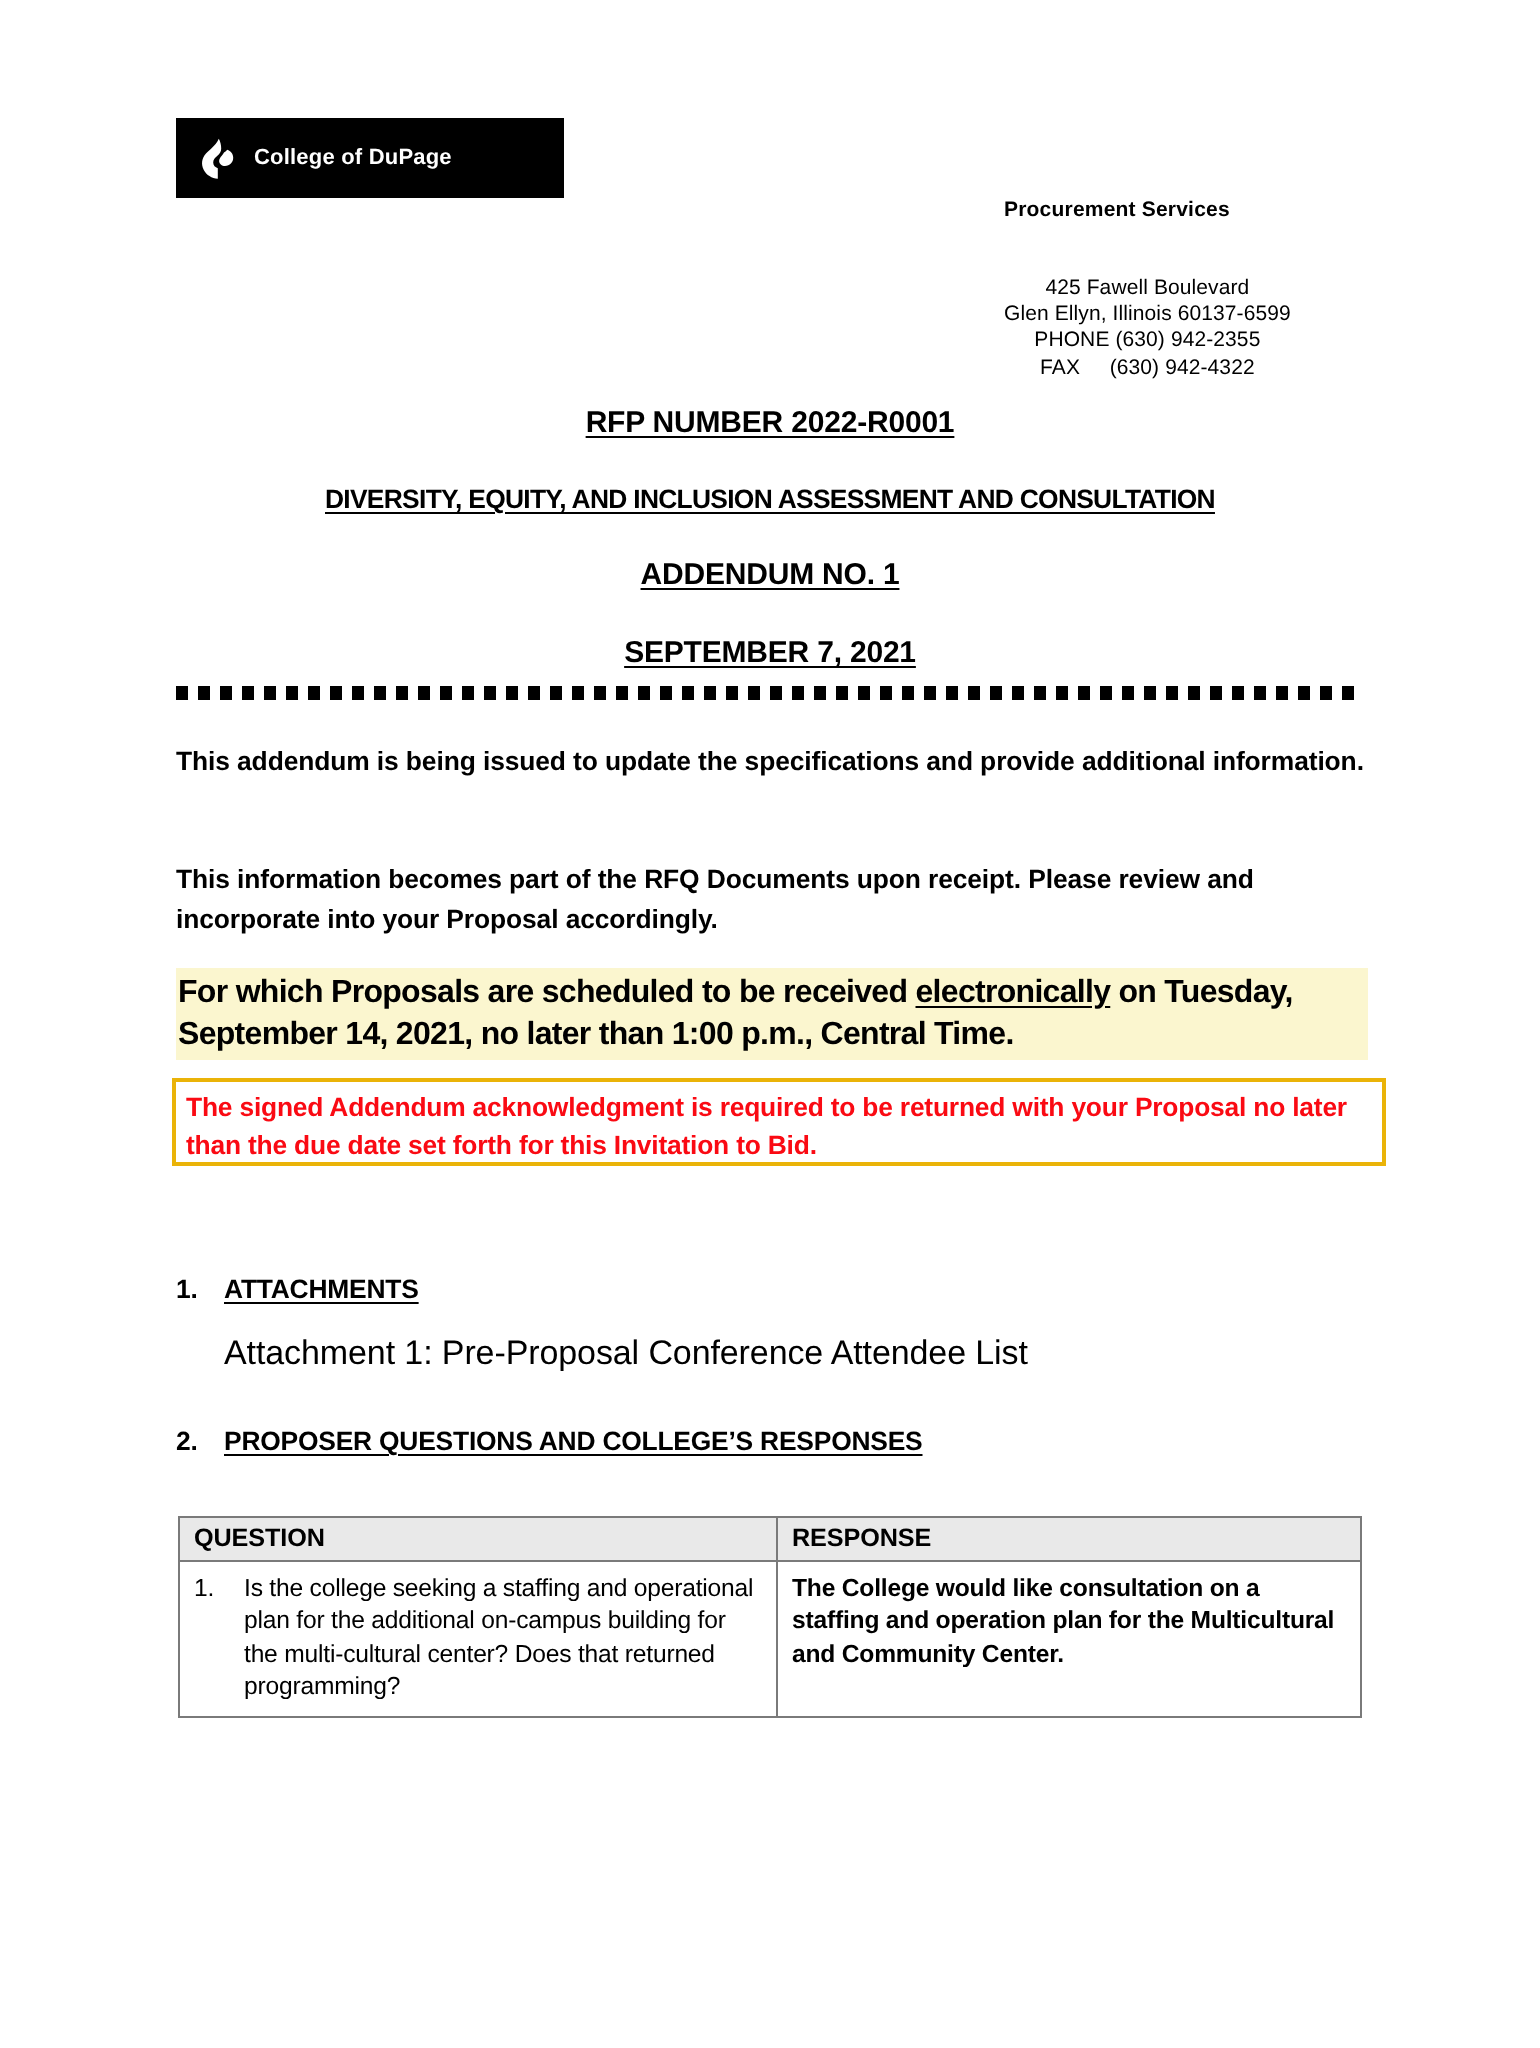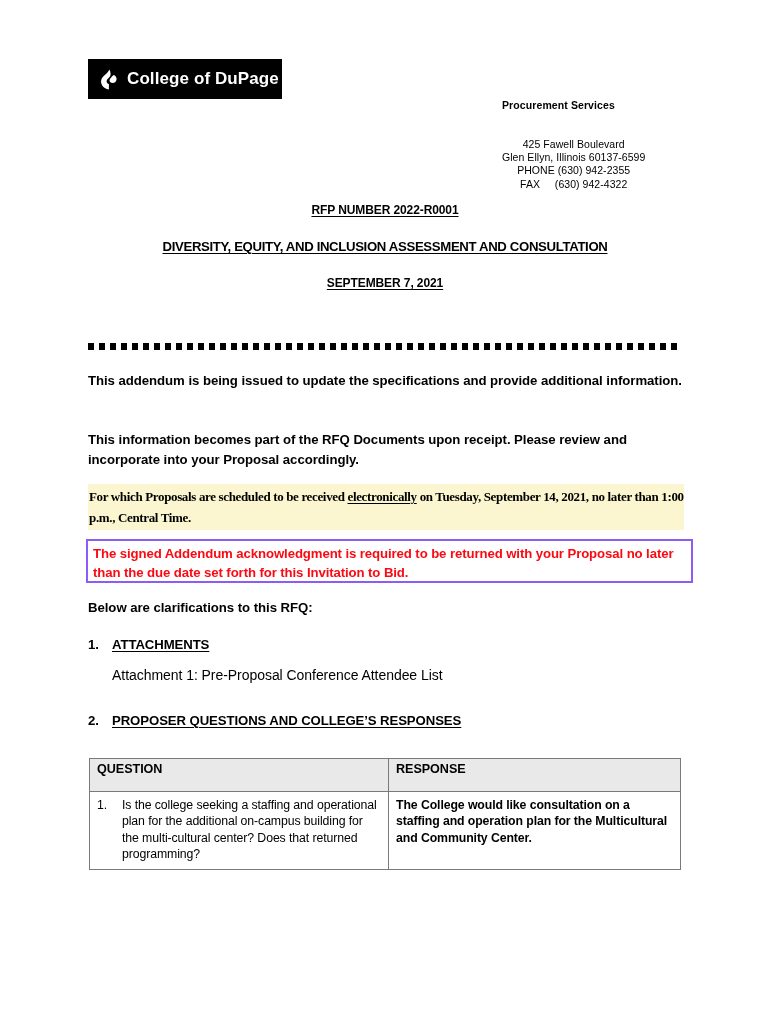--- a/index.html
+++ b/index.html
@@ -38,21 +38,21 @@
   }
   .logo-mark {
     width: 19px;
     height: 21px;
     margin-right: 8px;
     flex: none;
     display: block;
   }
   .logo-text {
     color: #ffffff;
-    font-size: 17px;
+    font-size: 11px;
     font-weight: bold;
     letter-spacing: 0.1px;
     white-space: nowrap;
   }
 
   
   .addr-dept {
     position: absolute;
     left: 502px;
     top: 99px;
@@ -73,21 +73,21 @@
 
   
   .titles {
     position: absolute;
     left: 88px;
     top: 203px;
     width: 594px;
     text-align: center;
   }
   .title-line {
-    font-size: 12px;
+    font-size: 15px;
     font-weight: bold;
     letter-spacing: -0.1px;
     margin-bottom: 22px;
     white-space: nowrap;
   }
   .title-line:last-child { margin-bottom: 0; }
   .title-line span {
     text-decoration: underline;
     text-underline-offset: 2px;
   }
@@ -119,40 +119,39 @@
   #para-1 { top: 371px; }
   #para-2 { top: 430px; }
 
   
   .highlight-block {
     position: absolute;
     left: 88px;
     top: 484px;
     width: 596px;
     background: #fbf6cf;
-    font-size: 13px;
+    font-size: 16px;
     font-weight: bold;
     line-height: 21px;
     letter-spacing: -0.35px;
     padding: 2px 0 2px 1px;
     box-sizing: border-box;
-    font-family: Liberation Serif, serif;
   }
   .highlight-block u {
     text-underline-offset: 2px;
   }
 
   
   .red-box {
     position: absolute;
     left: 86px;
     top: 539px;
     width: 607px;
     height: 44px;
-    border: 2px solid #8b5cf6;
+    border: 2px solid #eab308;
     box-sizing: border-box;
     color: #fa0a13;
     font-size: 13.2px;
     font-weight: bold;
     line-height: 19px;
     letter-spacing: -0.1px;
     padding: 3px 0 0 5px;
     box-sizing: border-box;
   }
 
@@ -184,21 +183,21 @@
     width: 24px;
     flex: none;
   }
   .section-title {
     text-decoration: underline;
     text-underline-offset: 2px;
   }
   .section-body {
     margin-top: 15px;
     margin-left: 24px;
-    font-size: 14px;
+    font-size: 17px;
     font-weight: normal;
     letter-spacing: -0.05px;
   }
 
   
   .qa-table {
     position: absolute;
     left: 89px;
     top: 758px;
     width: 591px;
@@ -210,21 +209,21 @@
     border: 1px solid #7a7a7a;
     vertical-align: top;
     box-sizing: border-box;
   }
   .qa-table th {
     background: #e9e9e9;
     text-align: left;
     font-size: 12.6px;
     font-weight: bold;
     letter-spacing: -0.05px;
-    padding: 3px 0 15px 7px;
+    padding: 3px 0 4px 7px;
     height: 21px;
   }
   .qa-table td {
     padding: 5px 6px 6px 7px;
     font-size: 12.3px;
     line-height: 16.4px;
     letter-spacing: -0.1px;
   }
   .col-q { width: 299px; }
   .col-r { width: 292px; }
@@ -260,34 +259,36 @@
 FAX     (630) 942-4322</div>
 
   <div class="titles">
     <div class="title-line">
       <span>RFP NUMBER 2022-R0001</span>
     </div>
     <div class="title-line title-wide">
       <span>DIVERSITY, EQUITY, AND INCLUSION ASSESSMENT AND CONSULTATION</span>
     </div>
     <div class="title-line">
+      <span>ADDENDUM NO. 1</span>
+    </div>
+    <div class="title-line">
       <span>SEPTEMBER 7, 2021</span>
     </div>
   </div>
 
   <div class="dot-rule"></div>
 
   <div class="para" id="para-2">This information becomes part of the RFQ Documents upon receipt. Please review and incorporate into your Proposal accordingly.</div>
   <div class="para" id="para-1">This addendum is being issued to update the specifications and provide additional information.</div>
 
   <div class="highlight-block"><span>For which Proposals are scheduled to be received </span><u>electronically</u><span> on Tuesday, September 14, 2021, no later than 1:00 p.m., Central Time.</span></div>
 
   <div class="red-box">The signed Addendum acknowledgment is required to be returned with your Proposal no later than the due date set forth for this Invitation to Bid.</div>
 
-  <div class="lead-line">Below are clarifications to this RFQ:</div>
 
   <div class="section" id="section-1">
     <div class="section-head">
       <span class="section-num">1.</span>
       <span class="section-title">ATTACHMENTS</span>
     </div>
     <div class="section-body">Attachment 1: Pre-Proposal Conference Attendee List</div>
   </div>
 
   <div class="section" id="section-2">

